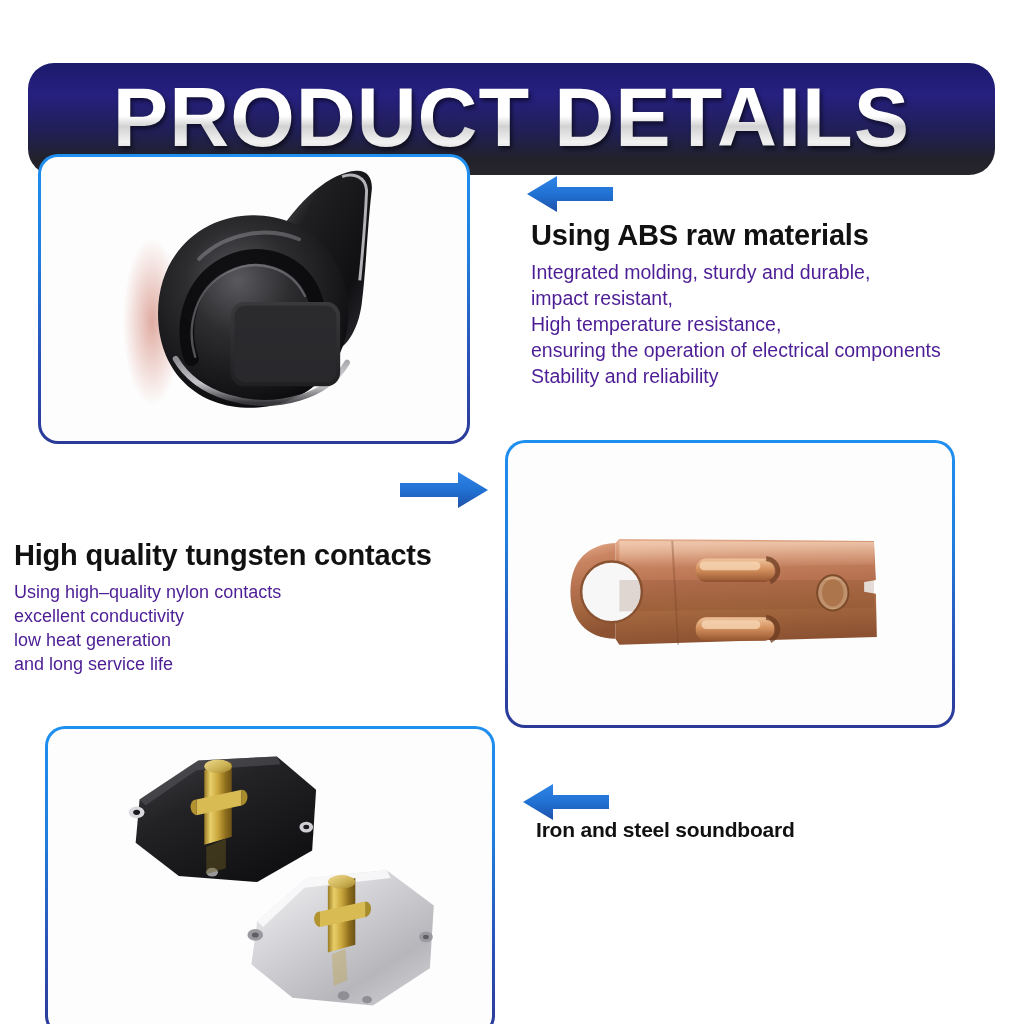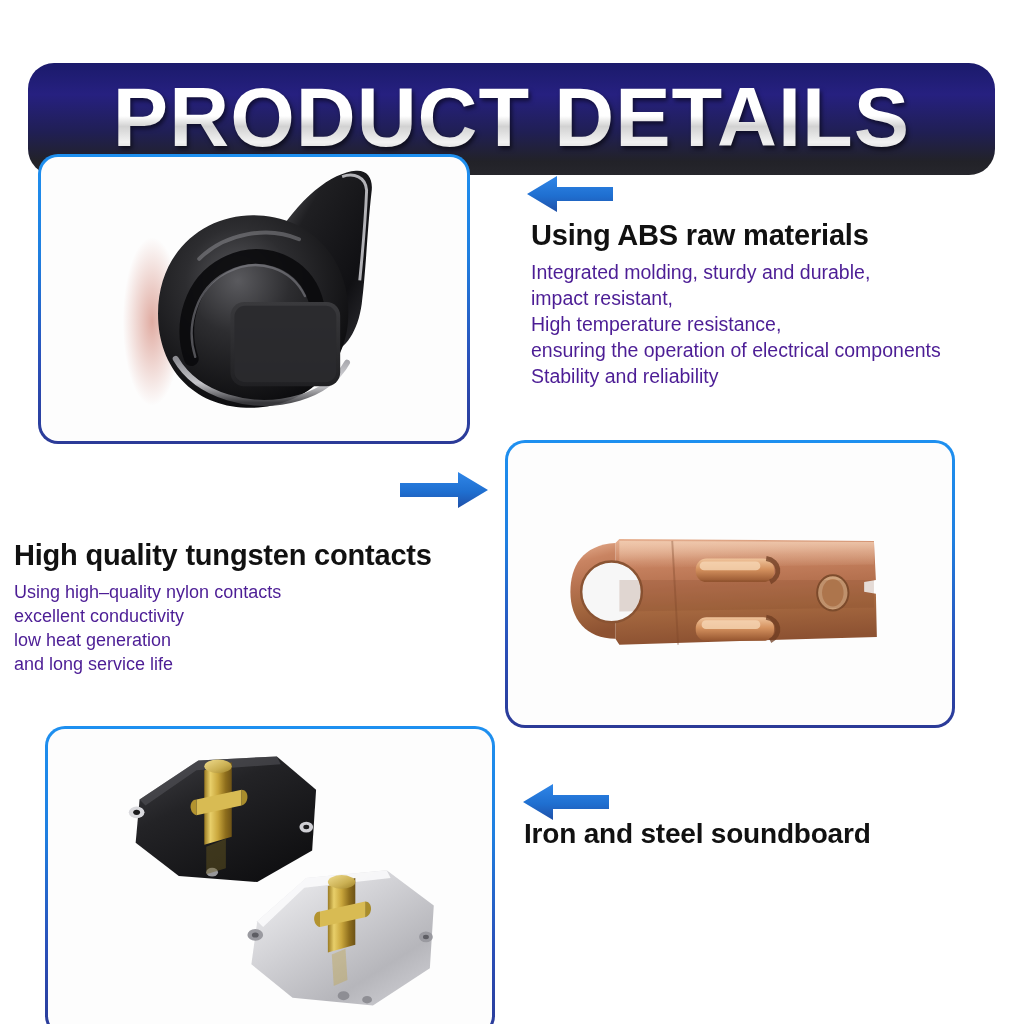--- a/index.html
+++ b/index.html
@@ -66,21 +66,21 @@
 
   #block-abs{position:absolute;left:531px;top:219px;width:480px;}
   #block-abs .heading{font-size:29px;margin:0 0 8px 0;}
   #block-abs .body-text{font-size:19.5px;}
 
   #block-tungsten{position:absolute;left:14px;top:510px;width:480px;text-align:left;margin-top:29px;}
   #block-tungsten .heading{font-size:29px;margin:0 0 9px 0;}
   #block-tungsten .body-text{font-size:18px;}
 
   #block-soundboard{position:absolute;left:524px;top:818px;width:490px;}
-  #block-soundboard .heading{font-size:28px;margin:0 0 7px 0;}
+  #block-soundboard .heading{font-size:21px;margin:0 0 7px 12px;}
   #block-soundboard .body-text{font-size:19.5px;}
 
   
   .horn-wrap{position:absolute;left:0;top:0;width:100%;height:100%;}
 </style>
 </head>
 <body>
 
 <div id="banner">
   <div id="banner-title">PRODUCT DETAILS</div>

